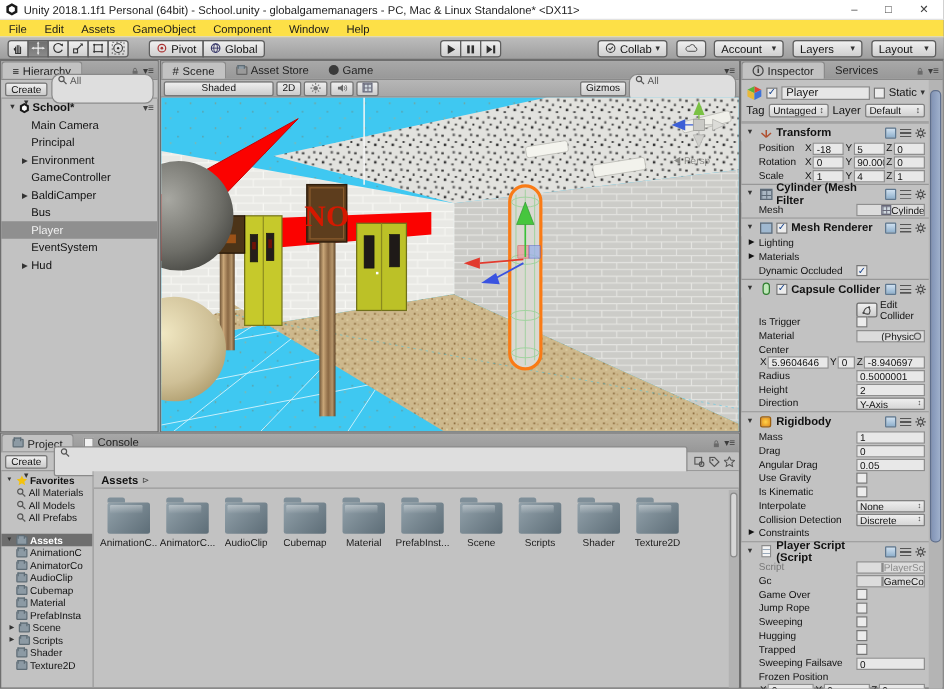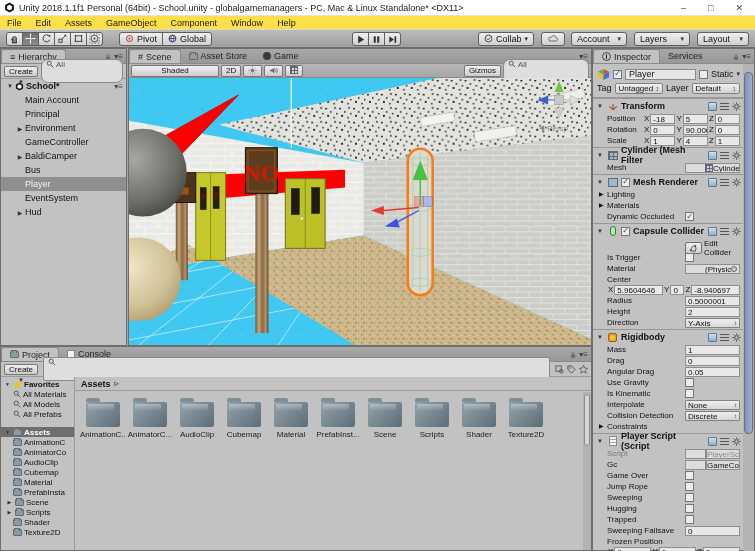--- a/index.html
+++ b/index.html
@@ -377,21 +377,21 @@
       <div class="hrow scene-row">
         <span class="arr">▼</span>
         <svg width="9" height="9" viewBox="0 0 12 12" style="margin-right:2px">
             <use href="#i-unity"></use>
           </svg>
         <span>School*</span>
         <span class="menu-mini">▾≡</span>
       </div>
       <div class="hrow child">
           <span class="arr"></span>
-          <span>Main Account</span>
+          <span>Main Camera</span>
         </div>
       <div class="hrow child">
           <span class="arr"></span>
           <span>Principal</span>
         </div>
       <div class="hrow child">
           <span class="arr">▶</span>
           <span>Environment</span>
         </div>
       <div class="hrow child">

